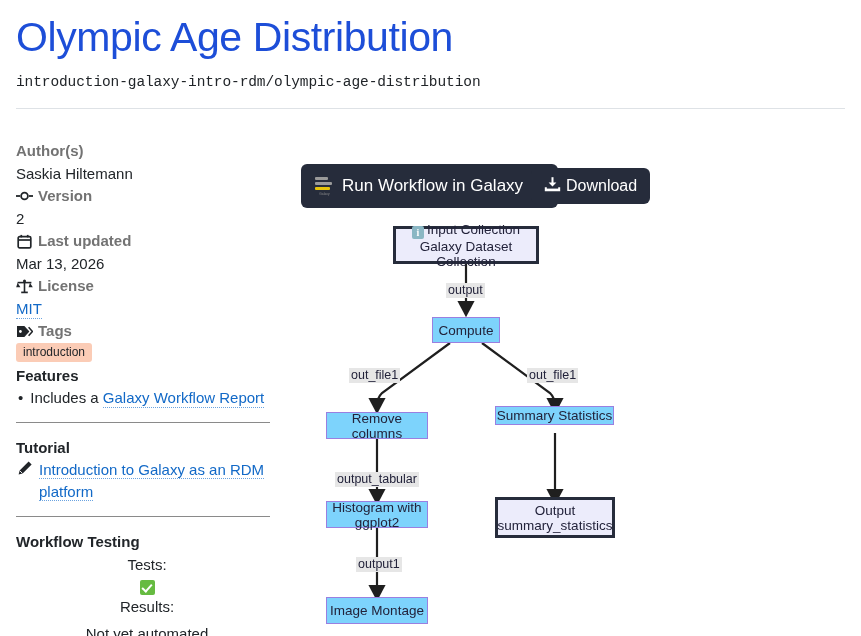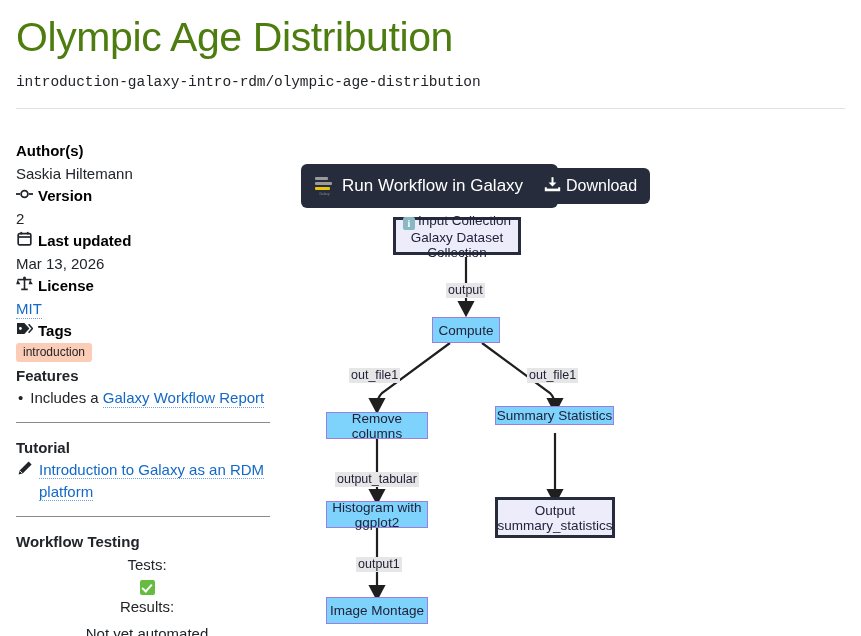--- a/index.html
+++ b/index.html
@@ -17,21 +17,21 @@
   }
 
   
   .page-title {
     position: absolute;
     left: 16px;
     top: 14px;
     font-size: 41px;
     font-weight: 400;
     letter-spacing: -0.4px;
-    color: #4d7c0f;
+    color: #1d4ed8;
     line-height: 1.15;
     white-space: nowrap;
   }
   .page-slug {
     position: absolute;
     left: 16px;
     top: 74px;
     font-family: "Liberation Mono", monospace;
     font-size: 14.5px;
     color: #212529;
@@ -50,24 +50,24 @@
   
   .sidebar {
     position: absolute;
     left: 16px;
     top: 140px;
     width: 262px;
   }
   .meta-head {
     font-size: 15px;
     font-weight: bold;
-    color: #000000;
+    color: #737373;
     line-height: 22px;
     display: flex;
-    align-items: flex-start;
+    align-items: center;
     gap: 5px;
     white-space: nowrap;
   }
   .meta-val {
     font-size: 15px;
     color: #212529;
     line-height: 23px;
     white-space: nowrap;
   }
   .meta-icon {
@@ -421,21 +421,21 @@
 
     <path d="M182,131 L250,181 Q255,186 255,194" stroke="#1f1f1f" stroke-width="2.2" fill="none" marker-end="url(#ah)"></path>
 
     <path d="M77,221 L77,285" stroke="#1f1f1f" stroke-width="2.2" fill="none" marker-end="url(#ah)"></path>
 
     <path d="M77,316 L77,381" stroke="#1f1f1f" stroke-width="2.2" fill="none" marker-end="url(#ah)"></path>
 
     <path d="M255,221 L255,285" stroke="#1f1f1f" stroke-width="2.2" fill="none" marker-end="url(#ah)"></path>
   </svg>
 
-  <div class="node io" style="left:93px; top:5px; width:128px; height:38px;justify-content:center;">
+  <div class="node io" style="left:93px; top:14px; width:146px; height:38px;justify-content:center;">
     <div>
       <span class="info-ico">i</span><span>Input Collection</span>
     </div>
     <div>Galaxy Dataset Collection</div>
   </div>
   <div class="edge-label" style="left:146px; top:71px;">output</div>
 
   <div class="node proc" style="left:132px; top:105px; width:68px; height:26px;">
     <div>Compute</div>
   </div>

